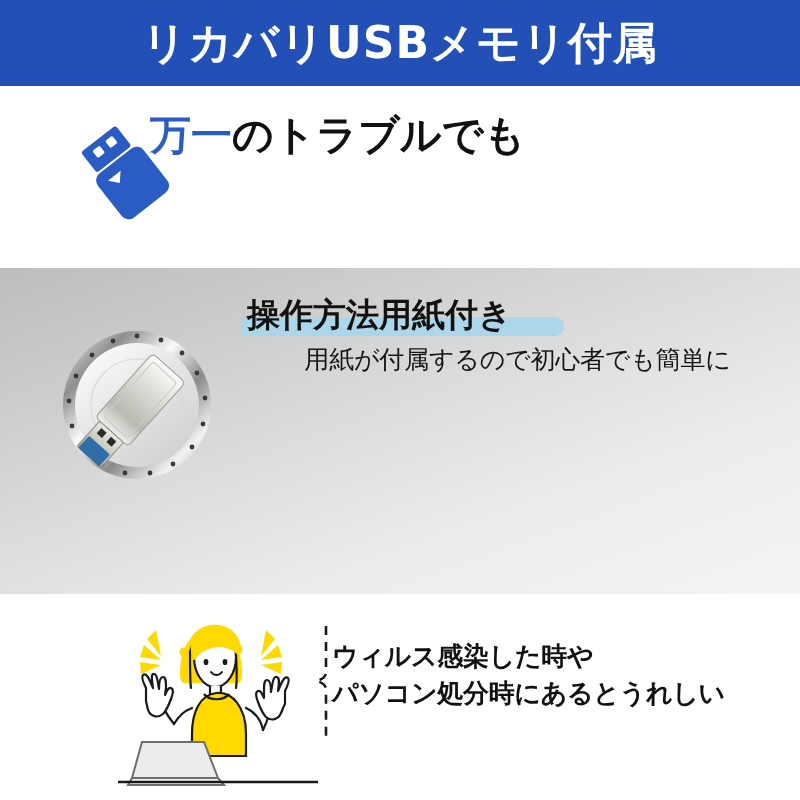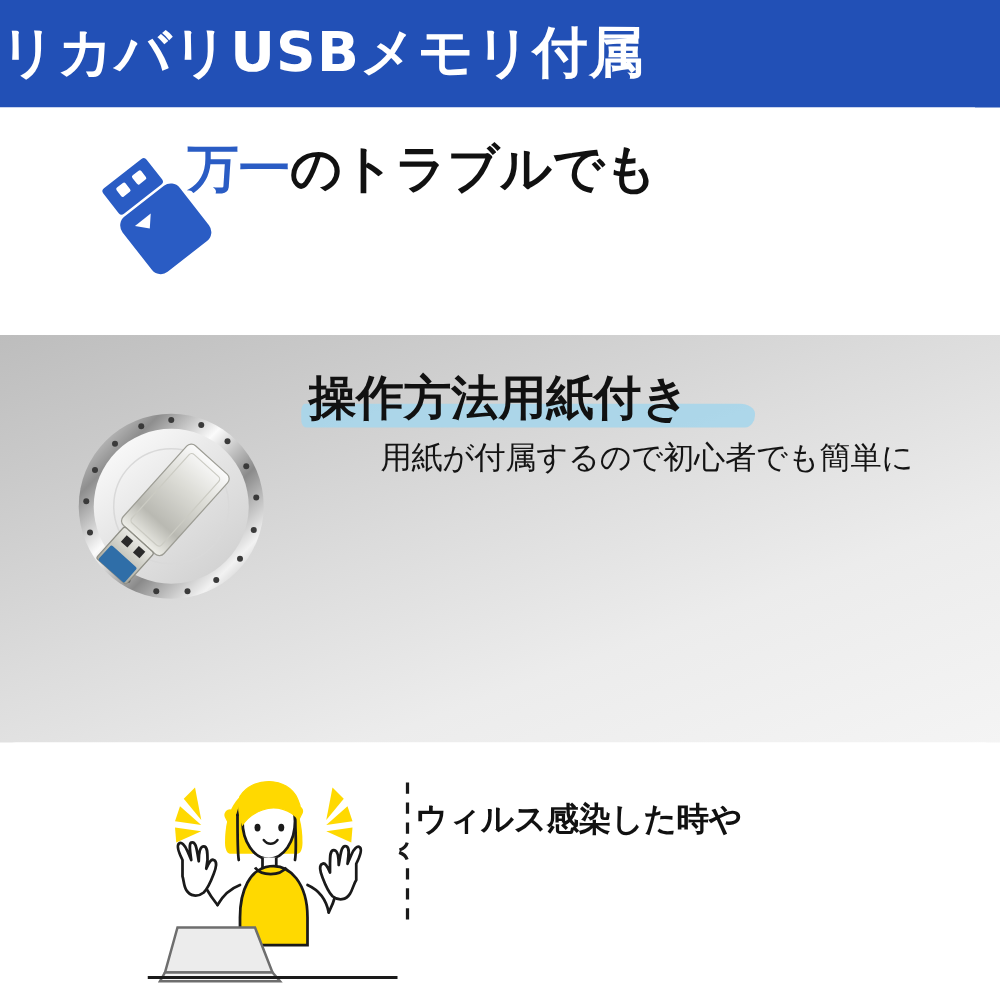--- a/index.html
+++ b/index.html
@@ -19,21 +19,21 @@
   
   .header-banner {
     position: absolute;
     left: 0;
     top: 0;
     width: 800px;
     height: 86px;
     background: #2250b6;
     display: flex;
     align-items: center;
-    justify-content: flex-start;
+    justify-content: center;
   }
   .header-title {
     color: #ffffff;
     font-size: 44px;
     font-weight: bold;
     letter-spacing: 1px;
     line-height: 1;
     white-space: nowrap;
     font-family: "DejaVu Sans", "Liberation Sans", sans-serif;
   }
@@ -100,21 +100,21 @@
     position: absolute;
     left: 245px;
     width: 545px;
   }
   .feature-block.one { top: 28px; }
   .feature-block.two { top: 168px; }
 
   .feature-heading {
     position: relative;
     display: inline-block;
-    font-size: 38px;
+    font-size: 33px;
     font-weight: bold;
     color: #111111;
     line-height: 1.18;
     white-space: nowrap;
     padding: 0 4px 2px 2px;
     z-index: 1;
   }
   .feature-heading .brush {
     position: absolute;
     left: -4px;
@@ -325,14 +325,15 @@
   </div>
 
   <div class="brace">
     <svg viewBox="0 0 46 115" width="46" height="115" aria-hidden="true">
       <path d="M30 2 L30 48 Q30 55 20 57 Q30 59 30 66 L30 113" fill="none" stroke="#1a1a1a" stroke-width="2.6" stroke-dasharray="9 7" stroke-linecap="butt"></path>
     </svg>
   </div>
 
   <div class="footer-copy">
     <div class="footer-line">ウィルス感染した時や</div>
+    <div class="footer-line">パソコン処分時にあるとうれしい</div>
   </div>
 </div>
 
 </body></html>

